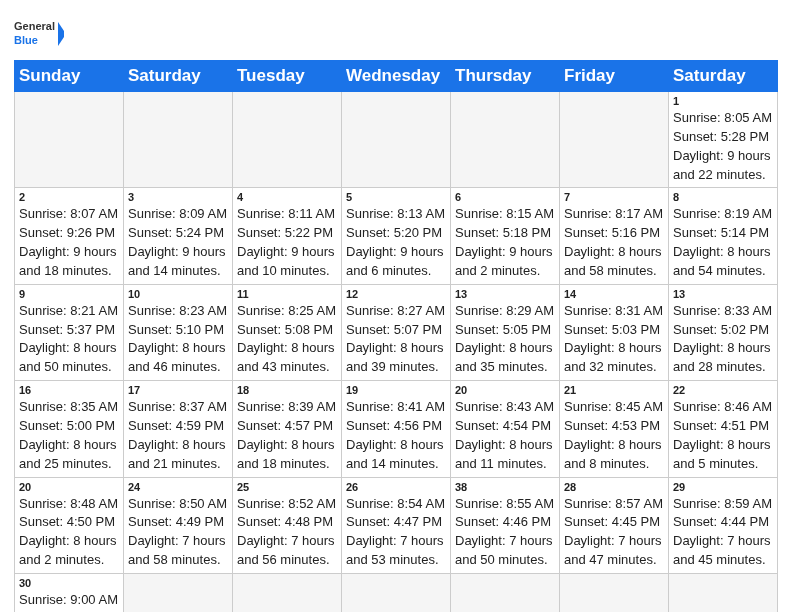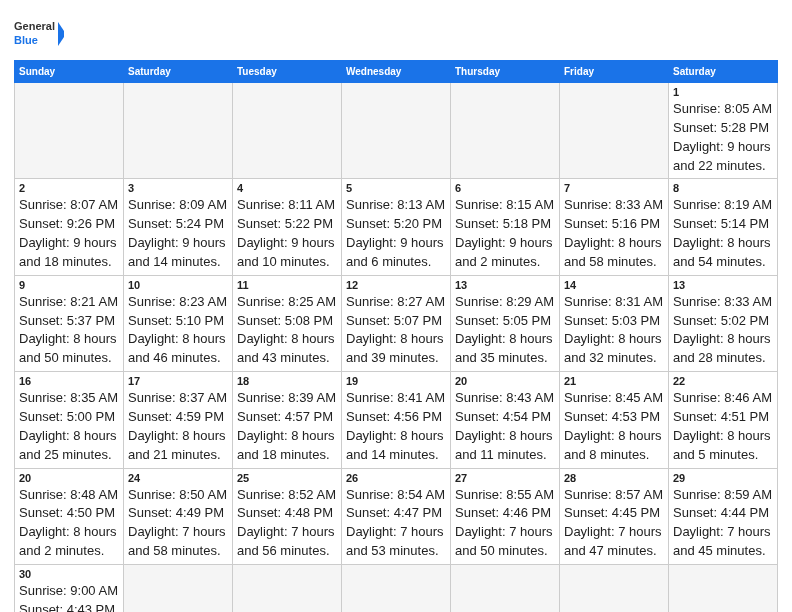--- a/index.html
+++ b/index.html
@@ -45,21 +45,21 @@
     .calendar {
       flex: 1;
       border: 1px solid #ccc;
       border-collapse: collapse;
       width: 100%;
       table-layout: fixed;
     }
     .calendar thead tr th {
       background: #1a73e8;
       color: #fff;
-      font-size: 10px;
+      font-size: 17px;
       font-weight: bold;
       padding: 5px 4px;
       text-align: left;
       border: 1px solid #1a73e8;
     }
     .calendar tbody tr td {
       border: 1px solid #ccc;
       vertical-align: top;
       padding: 3px 4px;
       font-size: 9px;
@@ -162,21 +162,21 @@
           </td>
           <td>
             <div class="day-number">6</div>
             <div class="day-info">Sunrise: 8:15 AM
 Sunset: 5:18 PM
 Daylight: 9 hours
 and 2 minutes.</div>
           </td>
           <td>
             <div class="day-number">7</div>
-            <div class="day-info">Sunrise: 8:33 AM
+            <div class="day-info">Sunrise: 8:17 AM
 Sunset: 5:16 PM
 Daylight: 8 hours
 and 58 minutes.</div>
           </td>
           <td>
             <div class="day-number">8</div>
             <div class="day-info">Sunrise: 8:19 AM
 Sunset: 5:14 PM
 Daylight: 8 hours
 and 54 minutes.</div>
@@ -307,21 +307,21 @@
 and 56 minutes.</div>
           </td>
           <td>
             <div class="day-number">26</div>
             <div class="day-info">Sunrise: 8:54 AM
 Sunset: 4:47 PM
 Daylight: 7 hours
 and 53 minutes.</div>
           </td>
           <td>
-            <div class="day-number">27</div>
+            <div class="day-number">38</div>
             <div class="day-info">Sunrise: 8:55 AM
 Sunset: 4:46 PM
 Daylight: 7 hours
 and 50 minutes.</div>
           </td>
           <td>
             <div class="day-number">28</div>
             <div class="day-info">Sunrise: 8:57 AM
 Sunset: 4:45 PM
 Daylight: 7 hours

